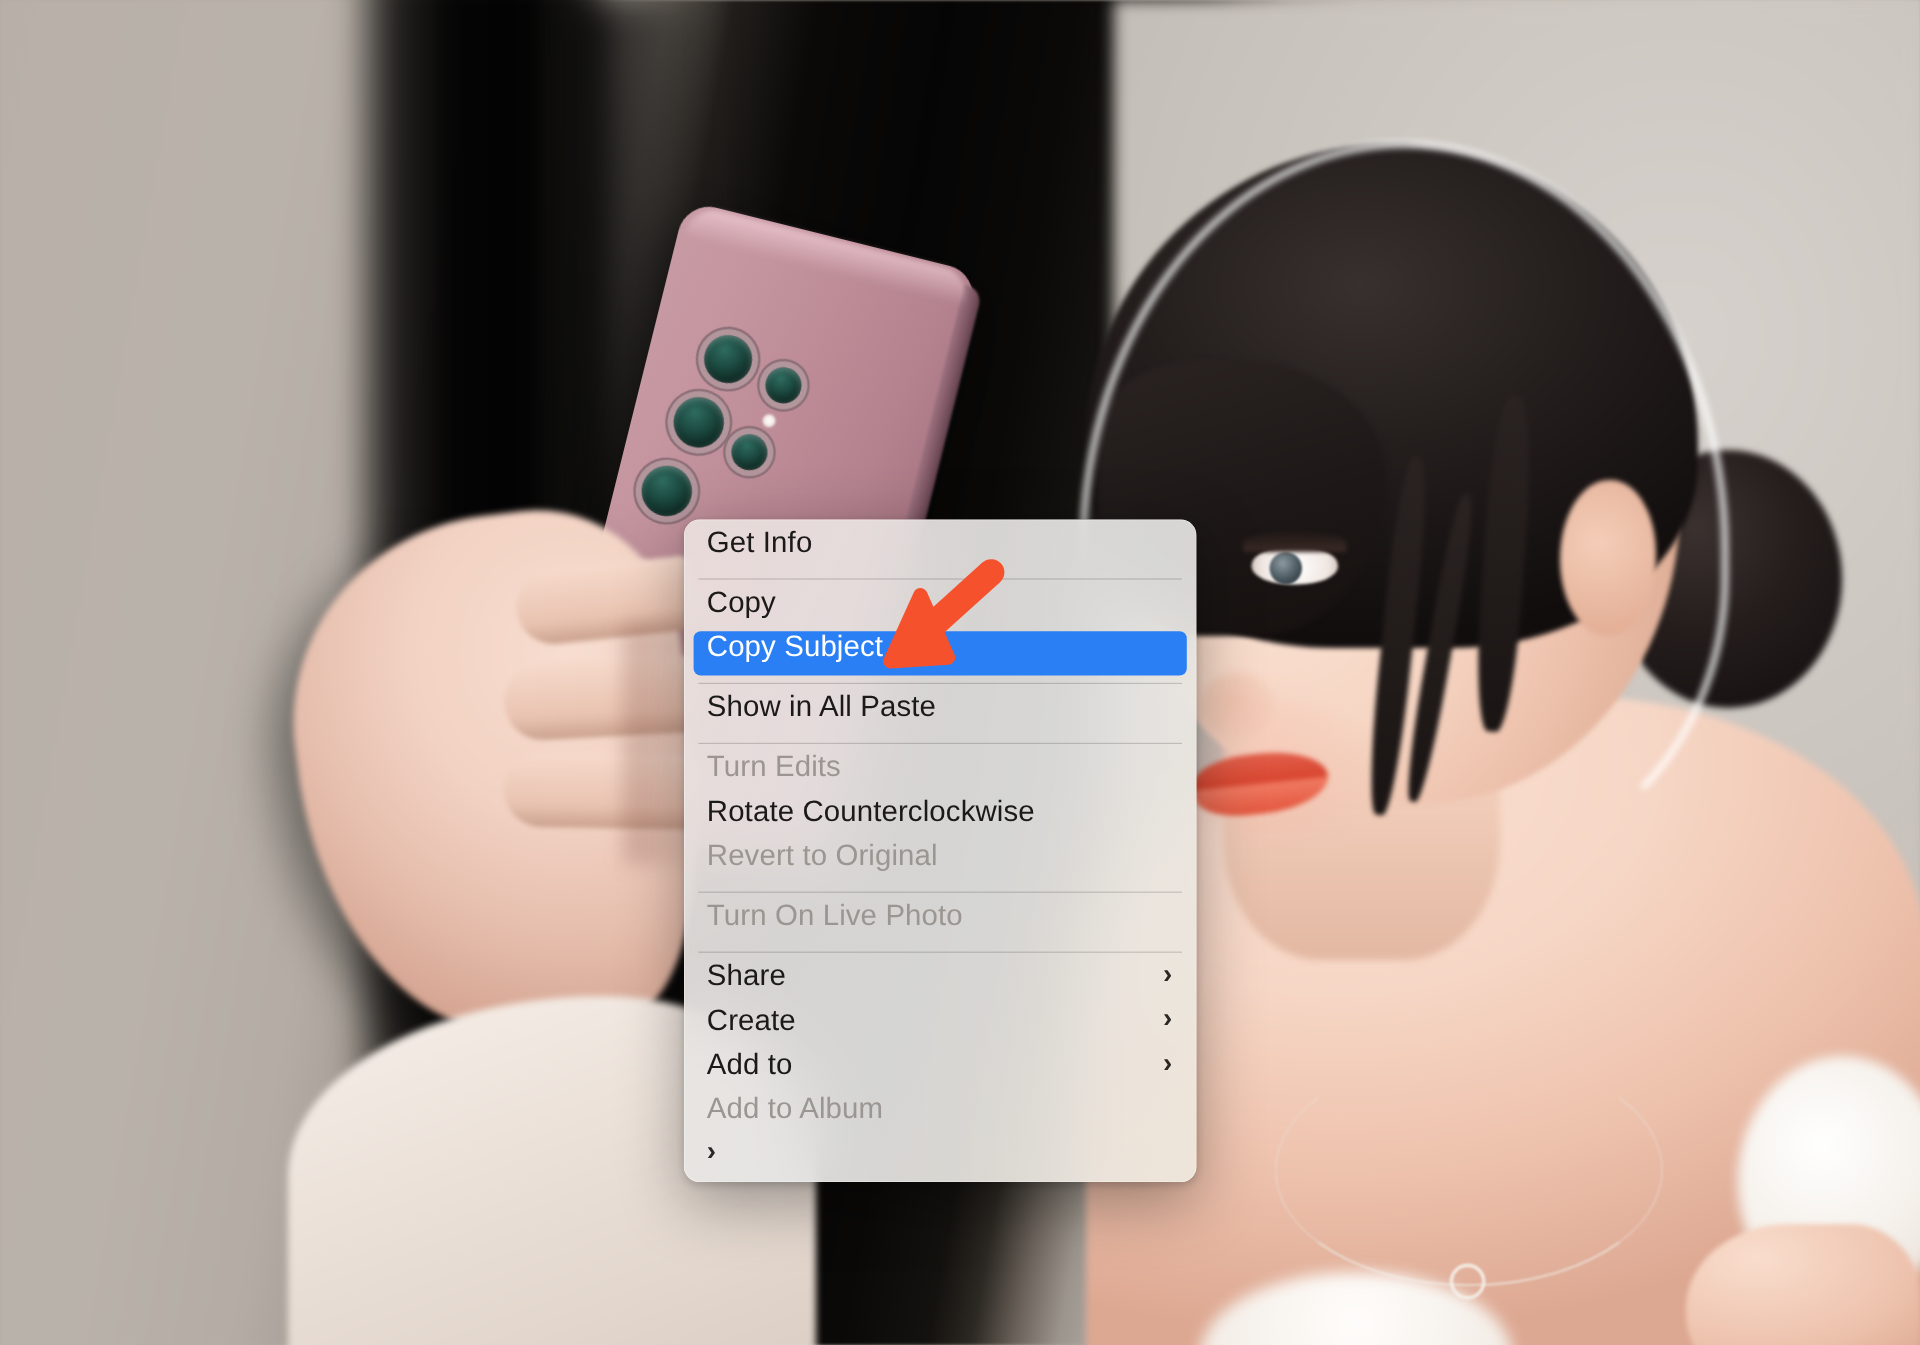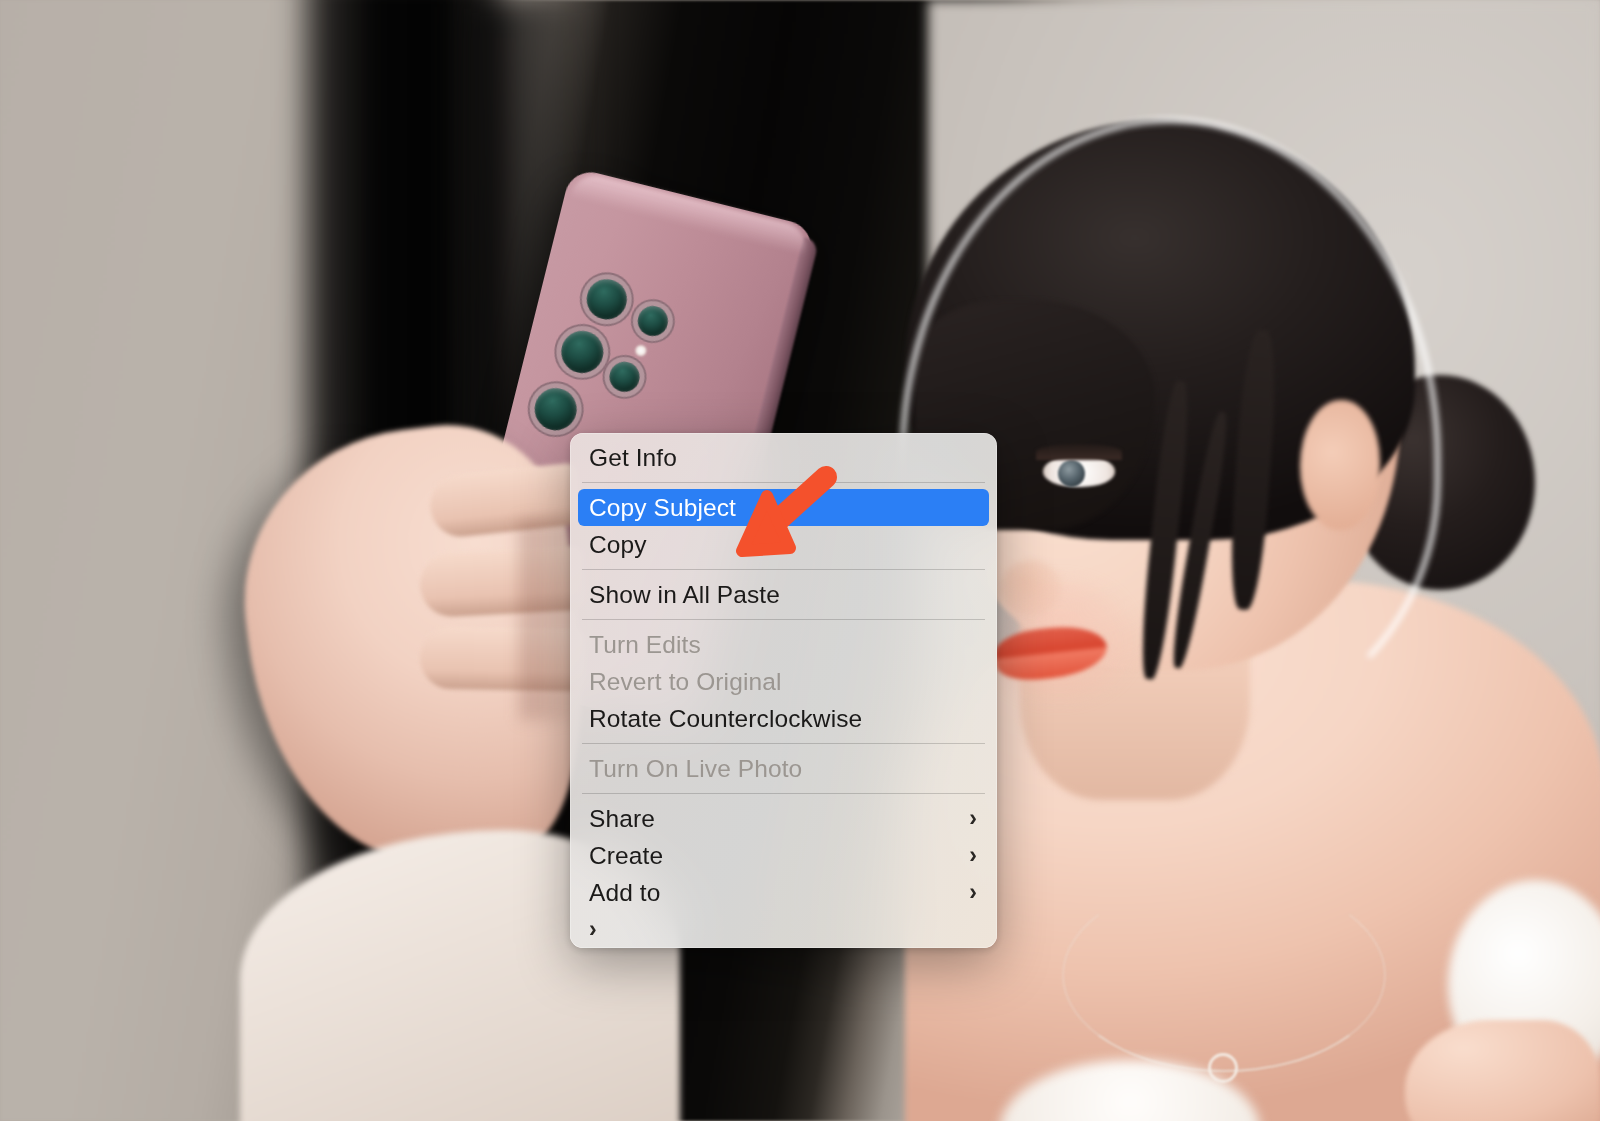--- a/index.html
+++ b/index.html
@@ -338,21 +338,21 @@
       inset 0 0 0 .5px rgba(255,255,255,.55);
     overflow: hidden;
     padding: 0;
   }
   .menu-inner { padding: 6px 0 0 0; }
 
   .menu-item {
     position: relative;
     height: 37px;
     display: flex;
-    align-items: center;
+    align-items: flex-start;
     margin: 0 8px;
     padding: 0 10px 0 11px;
     border-radius: 6px;
     font-size: 24.5px;
     letter-spacing: .1px;
     color: #1b1a19;
     white-space: nowrap;
   }
   .menu-item.disabled { color: #9b9691; }
   .menu-item.selected {
@@ -428,56 +428,59 @@
     <div class="fluff2"></div>
     <div class="hand2"></div>
   </div>
 
   <div class="menu">
     <div class="menu-inner" id="menu-inner">
         <div class="menu-item">
           <span class="label">Get Info</span>
         </div>
         <div class="sep"></div>
+        <div class="menu-item">
+          <span class="label">Copy</span>
+        </div>
         <div class="menu-item selected" style="background: rgb(43, 127, 245); color: rgb(255, 255, 255);">
           <span class="label">Copy Subject</span>
-        </div>
-        <div class="menu-item">
-          <span class="label">Copy</span>
         </div>
         <div class="sep"></div>
         <div class="menu-item">
           <span class="label">Show in All Paste</span>
         </div>
         <div class="sep"></div>
         <div class="menu-item disabled">
           <span class="label">Turn Edits</span>
         </div>
+        <div class="menu-item">
+          <span class="label">Rotate Counterclockwise</span>
+        </div>
         <div class="menu-item disabled">
           <span class="label">Revert to Original</span>
-        </div>
-        <div class="menu-item">
-          <span class="label">Rotate Counterclockwise</span>
         </div>
         <div class="sep"></div>
         <div class="menu-item disabled">
           <span class="label">Turn On Live Photo</span>
         </div>
         <div class="sep"></div>
         <div class="menu-item">
           <span class="label">Share</span>
           <span class="chev">›</span>
         </div>
         <div class="menu-item">
           <span class="label">Create</span>
           <span class="chev">›</span>
         </div>
         <div class="menu-item">
           <span class="label">Add to</span>
           <span class="chev">›</span>
+        </div>
+        <div class="menu-item disabled">
+          <span class="label">Add to Album</span>
         </div>
         <div class="menu-item">
           <span class="chev">›</span>
         </div>
       </div>
   </div>
 
   <svg style="position:absolute;left:0;top:0;width:1600px;height:1121px;pointer-events:none;overflow:visible">
     <g>
       <line id="arrow-shaft" x1="826" y1="477" x2="774" y2="524" stroke="#f4512c" stroke-width="22" stroke-linecap="round"></line>

